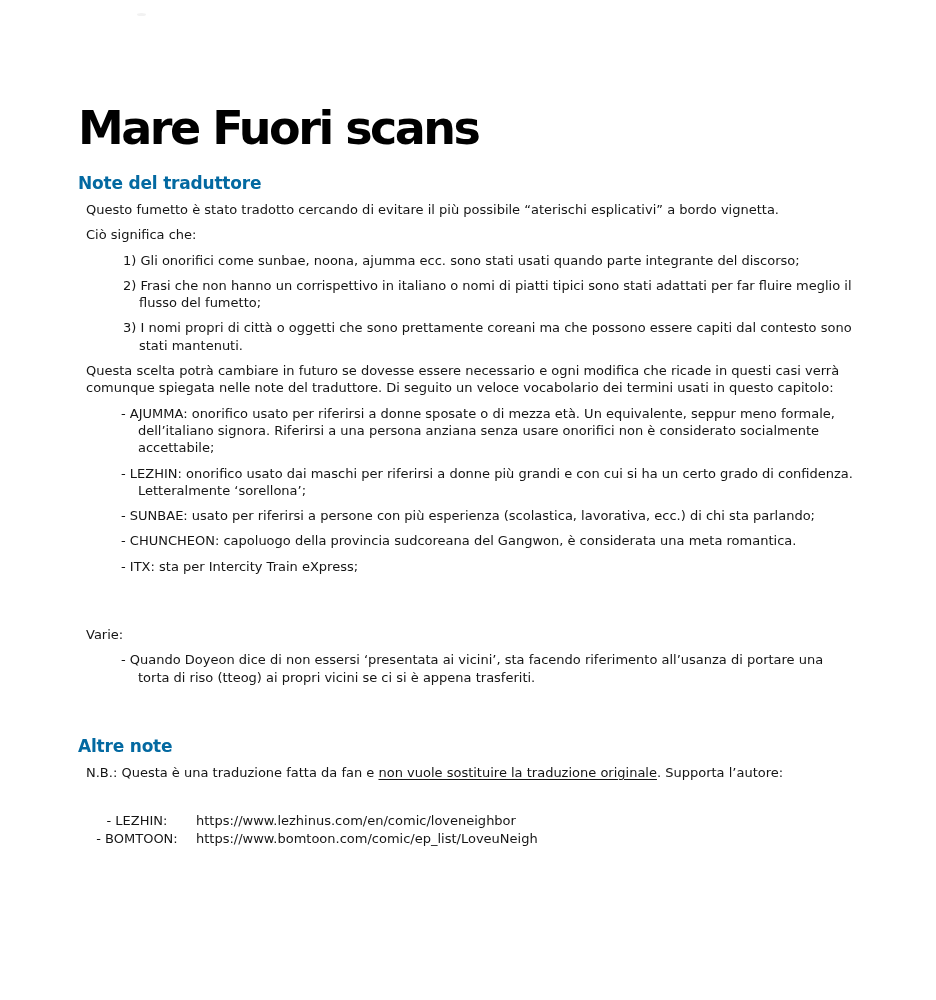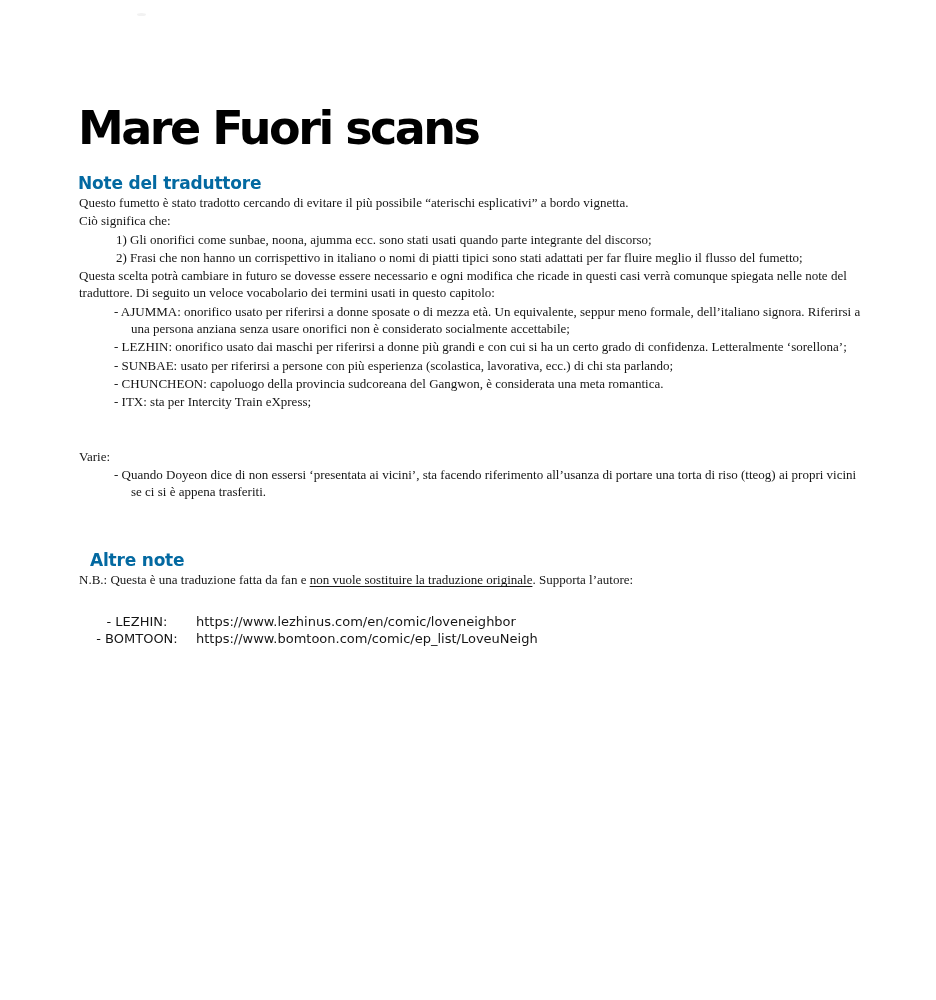--- a/index.html
+++ b/index.html
@@ -37,26 +37,26 @@
   }
   .section-heading {
     font-size: 17px;
     line-height: 20px;
     font-weight: 700;
     letter-spacing: -0.2px;
     color: #0369a1;
     margin: 0;
   }
   .heading-note { margin-top: 21px; }
-  .heading-altre { margin-top: 50px; margin-left: 12px; }
+  .heading-altre { margin-top: 50px; }
   .doc-text {
     font-size: 13px;
     line-height: 17.3px;
   }
-  .doc-text p { margin: 1px; font-family: Liberation Serif, serif; }
+  .doc-text p { margin: 8px; }
   
   .hang-num {
     padding-left: 53px;
     text-indent: -16px;
   }
   .hang-bul {
     padding-left: 52px;
     text-indent: -17px;
   }
   .gap-2 { height: 35px; }
@@ -81,20 +81,21 @@
   <h1 class="title">Mare Fuori scans</h1>
 
   <h2 class="section-heading heading-note">Note del traduttore</h2>
 
   <div class="doc-text">
     <p>Questo fumetto è stato tradotto cercando di evitare il più possibile “aterischi esplicativi” a bordo vignetta.</p>
     <p>Ciò significa che:</p>
 
     <p class="hang-num">1) Gli onorifici come sunbae, noona, ajumma ecc. sono stati usati quando parte integrante del discorso;</p>
     <p class="hang-num">2) Frasi che non hanno un corrispettivo in italiano o nomi di piatti tipici sono stati adattati per far fluire meglio il flusso del fumetto;</p>
+    <p class="hang-num">3) I nomi propri di città o oggetti che sono prettamente coreani ma che possono essere capiti dal contesto sono stati mantenuti.</p>
 
     <p>Questa scelta potrà cambiare in futuro se dovesse essere necessario e ogni modifica che ricade in questi casi verrà comunque spiegata nelle note del traduttore. Di seguito un veloce vocabolario dei termini usati in questo capitolo:</p>
 
     <p class="hang-bul">- AJUMMA: onorifico usato per riferirsi a donne sposate o di mezza età. Un equivalente, seppur meno formale, dell’italiano signora. Riferirsi a una persona anziana senza usare onorifici non è considerato socialmente accettabile;</p>
     <p class="hang-bul">- LEZHIN: onorifico usato dai maschi per riferirsi a donne più grandi e con cui si ha un certo grado di confidenza. Letteralmente ‘sorellona’;</p>
     <p class="hang-bul">- SUNBAE: usato per riferirsi a persone con più esperienza (scolastica, lavorativa, ecc.) di chi sta parlando;</p>
     <p class="hang-bul">- CHUNCHEON:  capoluogo della provincia sudcoreana del Gangwon, è considerata una meta romantica.</p>
     <p class="hang-bul">- ITX: sta per Intercity Train eXpress;</p>
 
     <div class="gap-2"></div>

